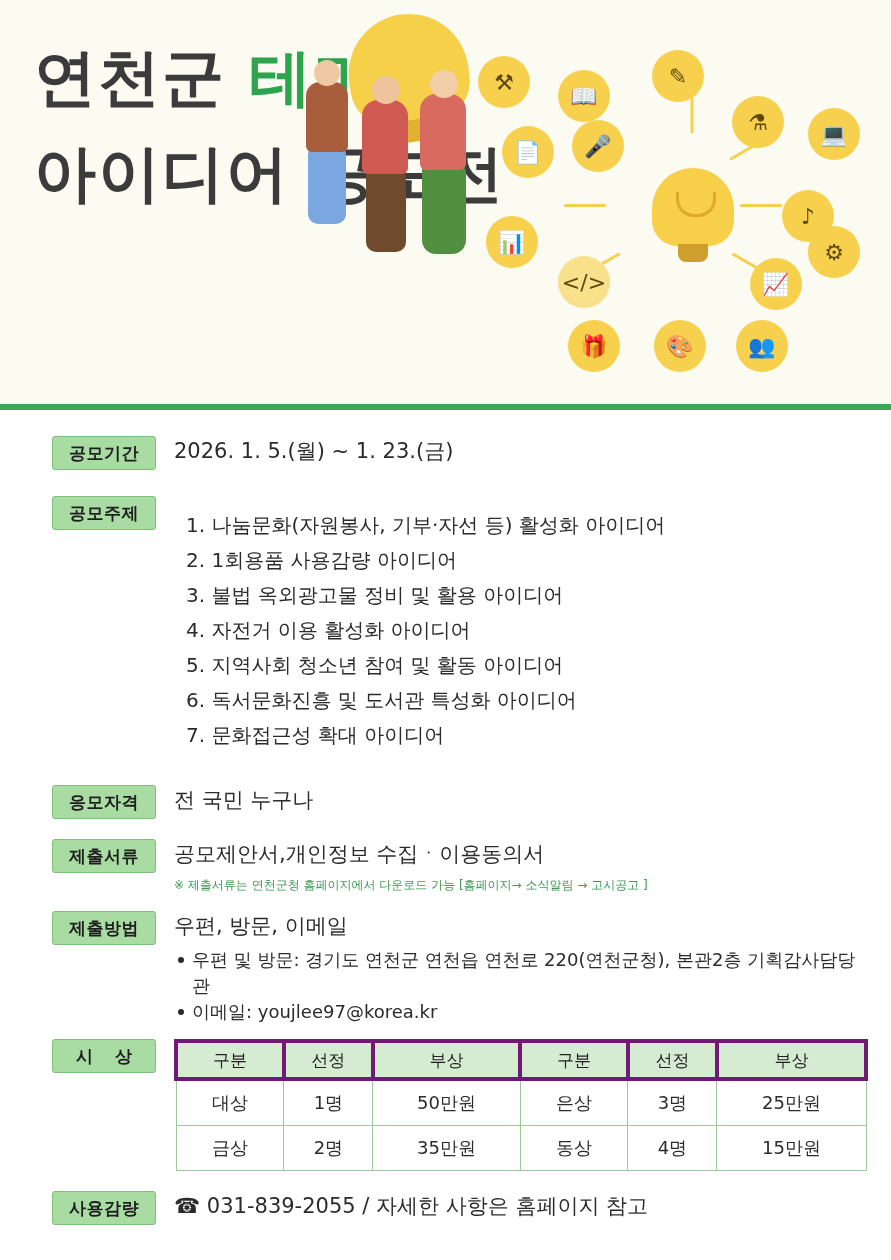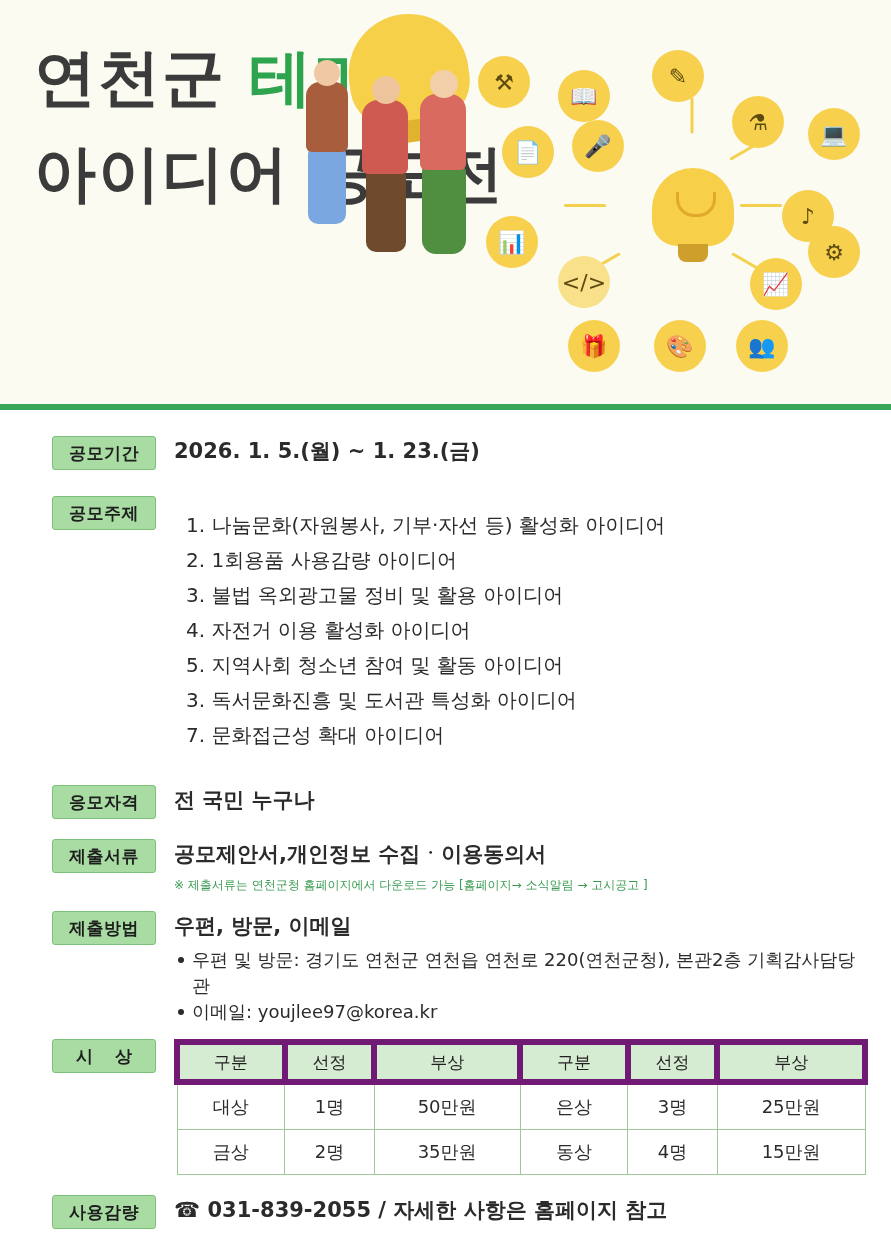--- a/index.html
+++ b/index.html
@@ -209,21 +209,20 @@
   .tag.wide-space { letter-spacing: 8px; text-indent: 8px; }
   .rowbody {
     flex: 1 1 auto;
     padding-left: 18px;
     font-family: "DejaVu Sans", sans-serif;
   }
   .maintext {
     font-size: 21px;
     line-height: 30px;
     color: #2b2b2b;
-    font-weight: bold;
   }
   .sublist {
     margin: 12px;
     padding: 0;
     list-style: none;
   }
   .sublist li {
     font-size: 20px;
     line-height: 35px;
     color: #2b2b2b;
@@ -257,21 +256,21 @@
   }
 
   
   table.prize {
     border-collapse: collapse;
     width: 694px;
     font-family: "DejaVu Sans", sans-serif;
   }
   table.prize th {
     background: #d6ecd2;
-    border: 6px solid #701a75;
+    border: 4px solid #701a75;
     font-size: 17px;
     font-weight: normal;
     color: #1f1f1f;
     height: 32px;
   }
   table.prize td {
     border: 1px solid #9ec79a;
     text-align: center;
     font-size: 18px;
     height: 42px;
@@ -357,21 +356,21 @@
 
     <div class="row">
       <div class="tag">공모주제</div>
       <div class="rowbody">
         <ul class="sublist">
           <li>1. 나눔문화(자원봉사, 기부·자선 등) 활성화 아이디어</li>
           <li>2. 1회용품 사용감량 아이디어</li>
           <li>3. 불법 옥외광고물 정비 및 활용 아이디어</li>
           <li>4. 자전거 이용 활성화 아이디어</li>
           <li>5. 지역사회 청소년 참여 및 활동 아이디어</li>
-          <li>3. 독서문화진흥 및 도서관 특성화 아이디어</li>
+          <li>6. 독서문화진흥 및 도서관 특성화 아이디어</li>
           <li>7. 문화접근성 확대 아이디어</li>
         </ul>
       </div>
     </div>
 
     <div class="gap-md"></div>
 
     <div class="row">
       <div class="tag">응모자격</div>
       <div class="rowbody">

